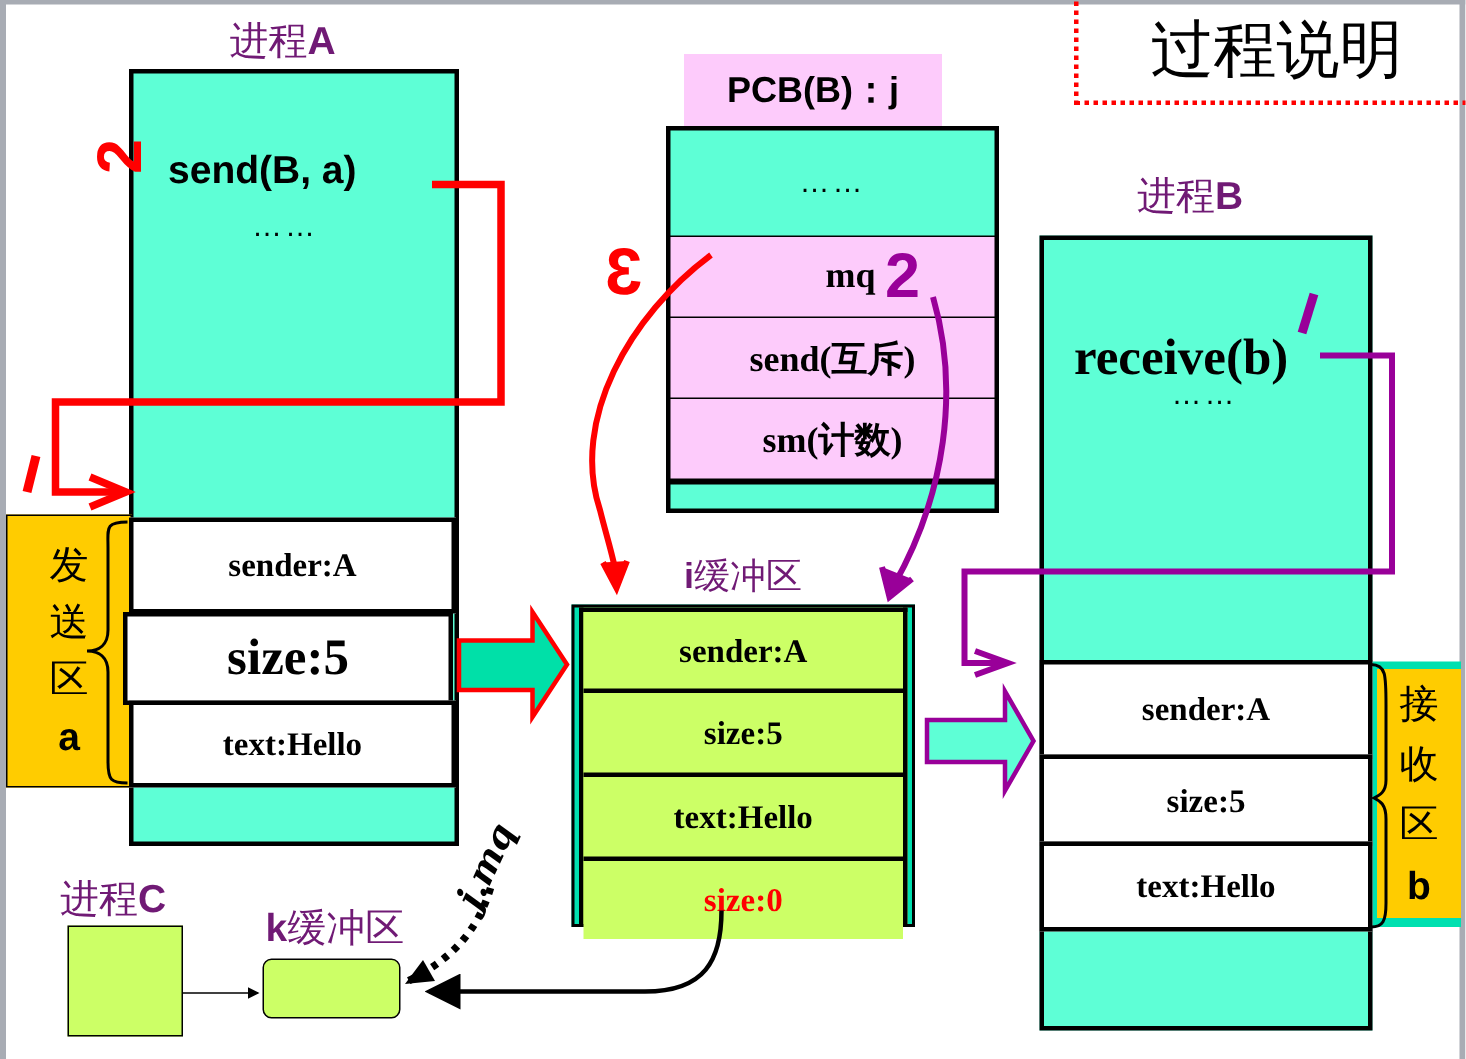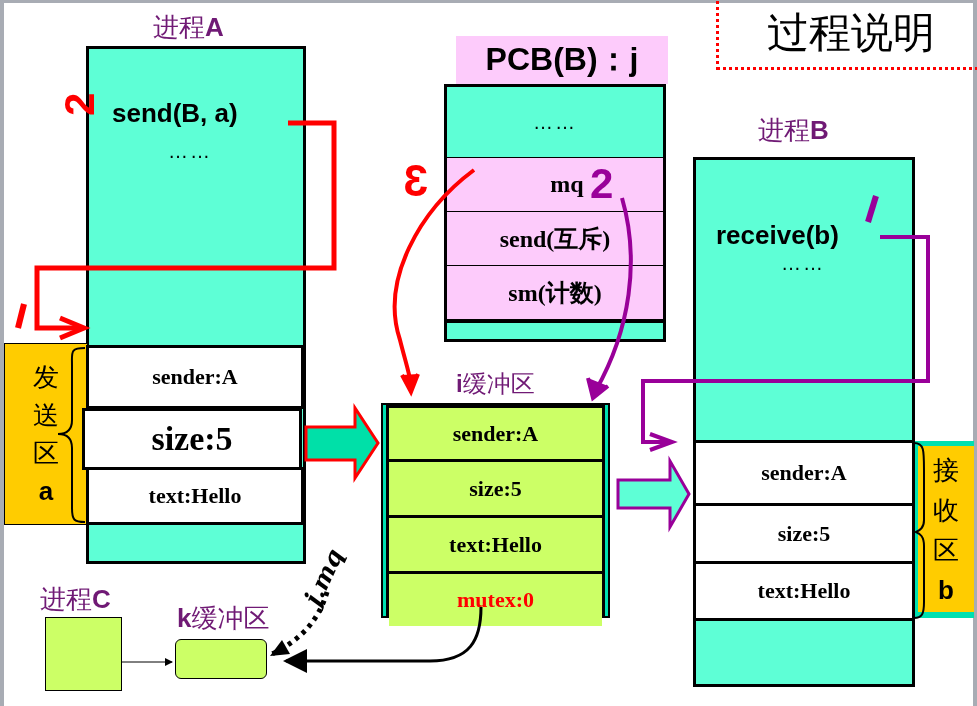--- a/index.html
+++ b/index.html
@@ -48,34 +48,34 @@
   <span>发</span>
   <span>送</span>
   <span>区</span>
   <span class="sym">a</span>
 </div>
 
 <div class="abs cell" style="left:86px; top:345px; width:218px; height:64px;">sender:A</div>
 <div class="abs cell" style="left:82px; top:408px; width:220px; height:62px; font-size:34px;">size:5</div>
 <div class="abs cell" style="left:86px; top:467px; width:218px; height:58px;">text:Hello</div>
 
-<div class="abs sans-b" style="left:456px; top:36px; width:212px; height:48px; background:#fdcbfb; display:flex; align-items:center; justify-content:center; font-size:32px;">PCB(B)：j</div>
+<div class="abs sans-b" style="left:456px; top:36px; width:172px; height:48px; background:#fdcbfb; display:flex; align-items:center; justify-content:center; font-size:24px;">PCB(B)：j</div>
 <div class="abs proc" style="left:444px; top:84px; width:222px; height:76px; display:flex; align-items:center; justify-content:center;">
   <span class="dots">……</span>
 </div>
 <div class="abs pcb-cell" style="left:444px; top:158px; width:222px; height:56px; padding-left:24px;">mq</div>
 <div class="abs pcb-cell" style="left:444px; top:212px; width:222px; height:56px;">send(互斥)</div>
 <div class="abs pcb-cell" style="left:444px; top:266px; width:222px; height:56px;">sm(计数)</div>
 <div class="abs proc" style="left:444px; top:320px; width:222px; height:22px;"></div>
 
 <div class="abs cjk-label" style="left:758px; top:113px;">
   <span>进程</span><b>B</b>
 </div>
 <div class="abs proc" style="left:693px; top:157px; width:222px; height:530px;"></div>
-<div class="abs sans-b" style="left:716px; top:220px; font-size:26px;">receive(b)</div>
+<div class="abs sans-b" style="left:716px; top:220px; font-size:34px;font-family:Liberation Serif, serif;">receive(b)</div>
 <div class="abs dots" style="left:763px; top:252px; width:80px;">……</div>
 
 <div class="abs" style="left:912px; top:441px; width:62px; height:177px; background:#00e0b0;"></div>
 <div class="abs side-label" style="left:918px; top:446px; width:56px; height:166px; border:none; padding-top:4px; line-height:40px;">
   <span>接</span>
   <span>收</span>
   <span>区</span>
   <span class="sym">b</span>
 </div>
 
@@ -84,21 +84,21 @@
 <div class="abs cell" style="left:693px; top:561px; width:222px; height:60px;">text:Hello</div>
 
 <div class="abs cjk-label" style="left:456px; top:368px; font-size:24px;">
   <b>i</b><span>缓冲区</span>
 </div>
 <div class="abs" style="left:381px; top:403px; width:229px; height:215px; background:#00e0b0; border:2px solid #000; padding:0 3px;">
   <div style="background:#ccff66; border-left:3px solid #000; border-right:3px solid #000; border-top:3px solid #000; height:100%; box-sizing:border-box;">
     <div class="ibuf-cell" style="height:51px;">sender:A</div>
     <div class="ibuf-cell" style="height:53px;">size:5</div>
     <div class="ibuf-cell" style="height:53px;">text:Hello</div>
-    <div class="ibuf-cell" style="height:52px; color:#ff0000; border-bottom:none;">mutex:0</div>
+    <div class="ibuf-cell" style="height:52px; color:#ff0000; border-bottom:none;">size:0</div>
   </div>
 </div>
 
 <div class="abs cjk-label" style="left:40px; top:582px;">
   <span>进程</span><b>C</b>
 </div>
 <div class="abs" style="left:45px; top:617px; width:77px; height:74px; background:#ccff66; border:1px solid #000;"></div>
 
 <div class="abs cjk-label" style="left:177px; top:601px; font-size:26px;">
   <b>k</b><span>缓冲区</span>

